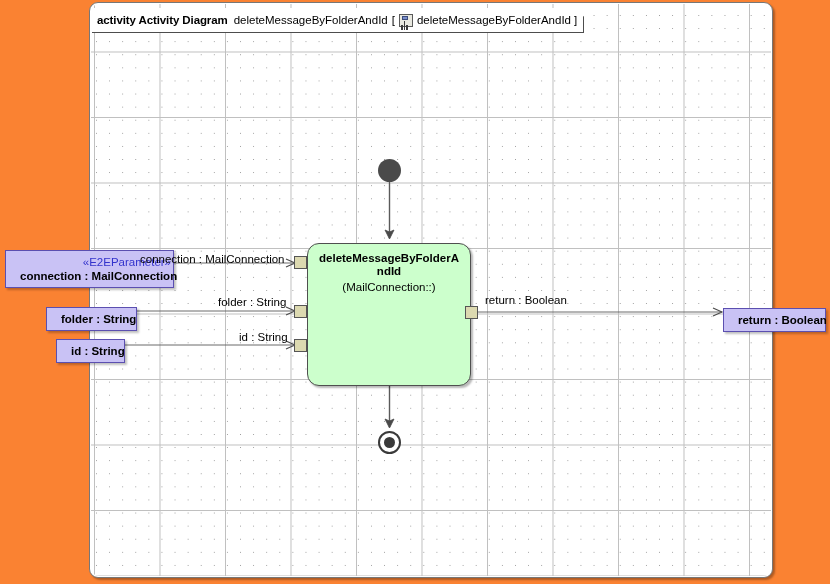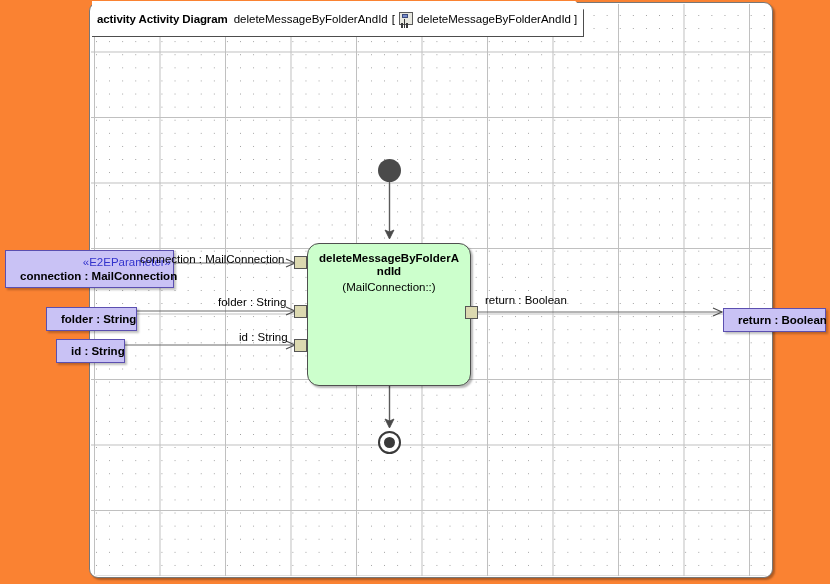--- a/index.html
+++ b/index.html
@@ -54,22 +54,22 @@
       linear-gradient(to bottom, #8d8d8d 1px, transparent 1px);
     background-size: 65.5px 2px, 2px 65.5px;
     background-position: 3px 115px, 4px 113px;
     opacity: 0.55;
   }
 
   
   #diagram-header {
     position: absolute;
     left: 92px;
-    top: 1px;
-    height: 36px;
+    top: 8px;
+    height: 25px;
     background: #ffffff;
     border: 1px solid #4d4d4d;
     border-top: none;
     border-left: none;
     box-sizing: border-box;
     display: flex;
     align-items: center;
     white-space: nowrap;
     padding: 0 6px 0 5px;
     font-size: 11.5px;

